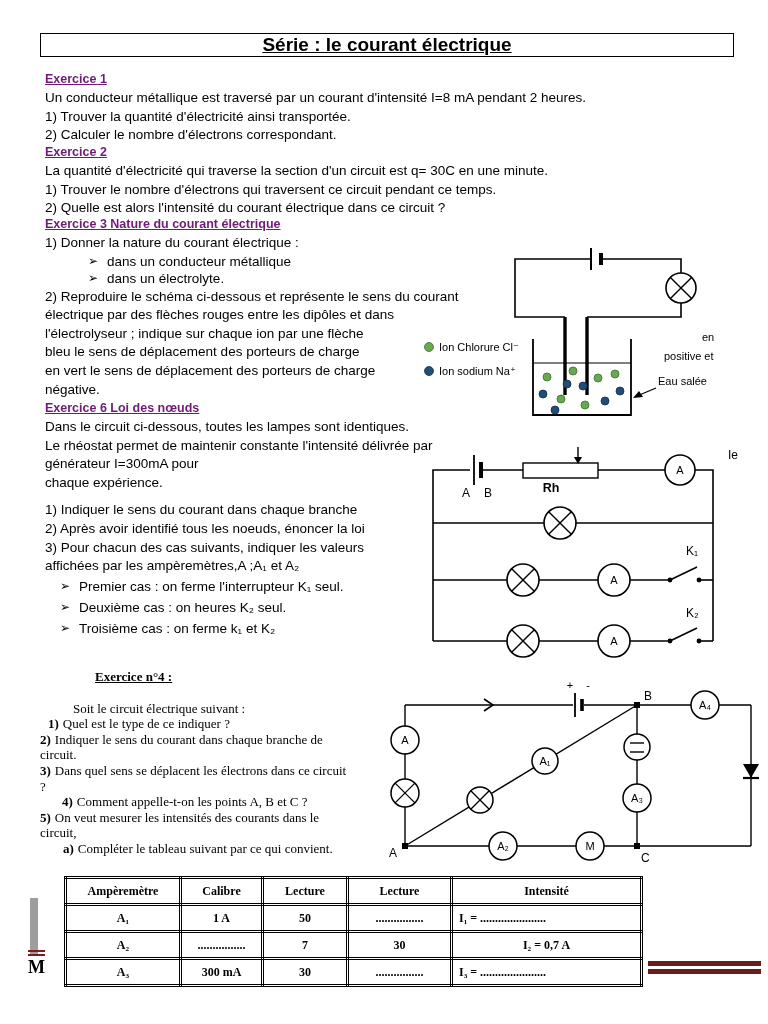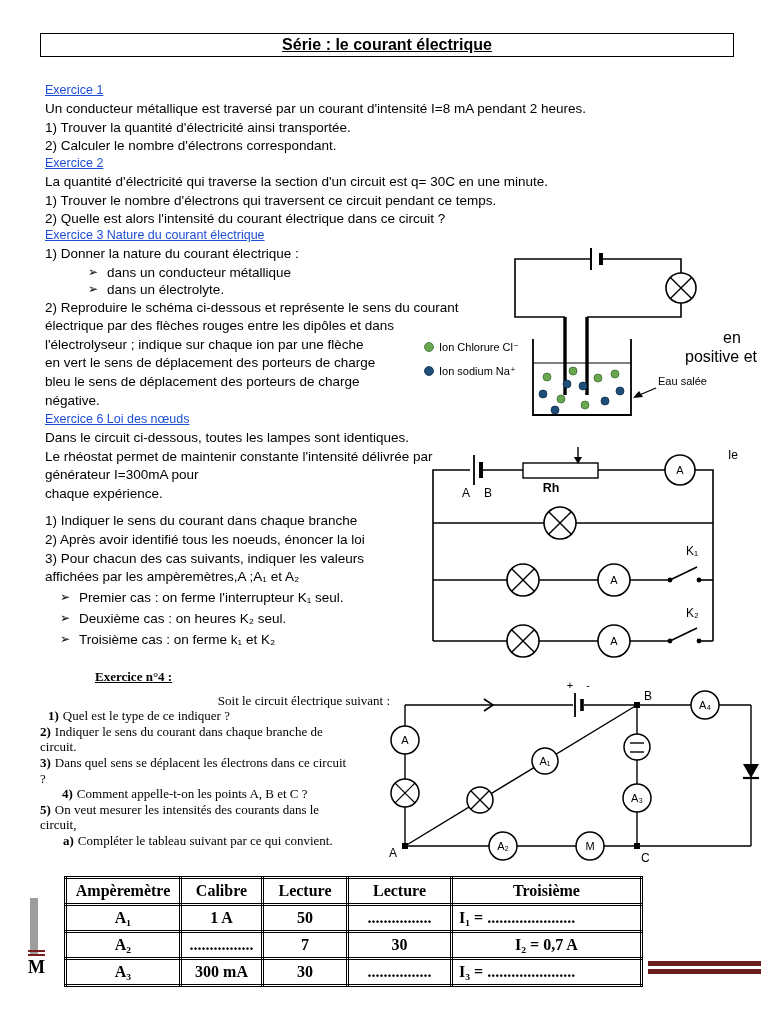--- a/index.html
+++ b/index.html
@@ -2,52 +2,52 @@
 <html><head>
 <meta charset="utf-8">
 <style>
   * { margin:0; padding:0; box-sizing:border-box; }
   html,body { background:#e9e9e9; }
   .page { position:relative; width:768px; height:1024px; background:#ffffff; margin:0 auto;
           font-family:"Liberation Sans","DejaVu Sans",sans-serif; color:#000; overflow:hidden; }
 
   .title-box { position:absolute; left:40px; top:33px; width:694px; height:24px;
                border:1.6px solid #000; display:flex; align-items:center; justify-content:center; }
-  .title-box .t { font-weight:bold; font-size:16px; text-decoration:underline; }
+  .title-box .t { font-weight:bold; font-size:19px; text-decoration:underline; }
 
   .sec { position:absolute; left:45px; font-size:13.5px; line-height:18.6px; }
-  .exh { color:#1d4ed8; font-weight:normal; text-decoration:underline; font-size:12.5px;
-         line-height:17px; margin-bottom:1px;margin-top:11px; }
+  .exh { color:#701a75; font-weight:bold; text-decoration:underline; font-size:12.5px;
+         line-height:17px; margin-bottom:1px; }
   .bul { display:flex; gap:9px; line-height:17.5px; }
   .bul .b { font-size:12px; }
   .bul3 { padding-left:43px; }
   .bul6 { padding-left:15px; line-height:21px; }
   .spacer9 { height:9px; }
 
-  .side-note { position:absolute; left:685px; top:328px; width:80px; font-size:16px; line-height:19px; }
+  .side-note { position:absolute; left:664px; top:328px; width:80px; font-size:11px; line-height:19px; }
   .side-note .sn1 { padding-left:38px; }
 
   .sec4 { position:absolute; left:40px; top:669px; width:350px;
           font-family:"Liberation Serif","DejaVu Serif","DejaVu Sans",serif;
           font-size:13px; line-height:15.6px; }
-  .sec4 .h4 { font-weight:bold; text-decoration:underline; margin-left:55px; margin-bottom:8px; }
-  .sec4 .intro4 { margin-left:33px;text-align:right; }
+  .sec4 .h4 { font-weight:bold; text-decoration:underline; margin-left:55px; margin-bottom:16px; }
+  .sec4 .intro4 { margin-left:33px; }
   .num { font-weight:bold; margin-right:4px; }
   .ind8 { margin-left:8px; }
   .ind5 { margin-left:22px; }
   .ind23 { margin-left:23px; }
 
   .diag { position:absolute; }
   .diag text { font-family:"Liberation Sans","DejaVu Sans",sans-serif; fill:#000; font-size:11px; }
   .diag .lbl { font-size:12px; }
   .diag .blb { font-weight:bold; font-size:12.5px; }
 
   .dtable { position:absolute; left:64px; top:876px; border-collapse:collapse;
             font-family:"Liberation Serif","DejaVu Serif","DejaVu Sans",serif; }
-  .dtable th,.dtable td { border:3px double #000; font-weight:bold; font-size:16px;
+  .dtable th,.dtable td { border:3px double #000; font-weight:bold; font-size:12px;
             text-align:center; padding:2px 6px; height:27px; }
   .dtable .cl { text-align:left; }
 
   .gray-strip { position:absolute; left:30px; top:898px; width:8px; height:56px; background:#9d9d9d; }
   .wm-bar { position:absolute; left:28px; width:17px; height:2px; background:#7a1f1f; }
   .wm-m { position:absolute; left:28px; top:957px; font-family:"Liberation Serif","DejaVu Serif",serif;
           font-weight:bold; font-size:18px; line-height:20px; }
   .br-bar { position:absolute; left:648px; width:113px; height:5px; background:#6b1d1d; }
 </style>
 </head>
@@ -80,22 +80,22 @@
       <span class="b">➢</span>
       <span>dans un conducteur métallique</span>
     </div>
     <div class="bul bul3">
       <span class="b">➢</span>
       <span>dans un électrolyte.</span>
     </div>
     <div>2) Reproduire le schéma ci-dessous et représente le sens du courant</div>
     <div>électrique par des flèches rouges entre les dipôles et dans</div>
     <div>l'électrolyseur ; indique sur chaque ion par une flèche</div>
+    <div>bleu le sens de déplacement des porteurs de charge</div>
     <div>en vert le sens de déplacement des porteurs de charge</div>
-    <div>bleu le sens de déplacement des porteurs de charge</div>
     <div>négative.</div>
   </div>
 
   <div class="side-note">
     <div class="sn1">en</div>
     <div>positive et</div>
   </div>
 
   <svg class="diag" style="left:415px; top:247px;" width="350" height="178" viewBox="0 0 350 178">
     <g stroke="#000" stroke-width="1.6" fill="none">
@@ -342,21 +342,21 @@
         <col style="width:85px">
         <col style="width:104px">
         <col style="width:190px">
       </colgroup>
     <thead>
       <tr>
         <th>Ampèremètre</th>
         <th>Calibre</th>
         <th>Lecture</th>
         <th>Lecture</th>
-        <th>Troisième</th>
+        <th>Intensité</th>
       </tr>
     </thead>
     <tbody>
       <tr>
         <td>A₁</td>
         <td>1 A</td>
         <td>50</td>
         <td>................</td>
         <td class="cl">I₁ = ......................</td>
       </tr>

